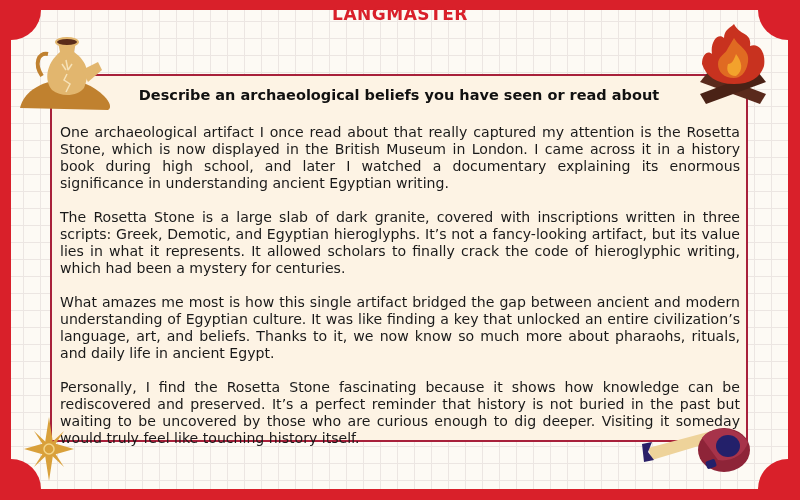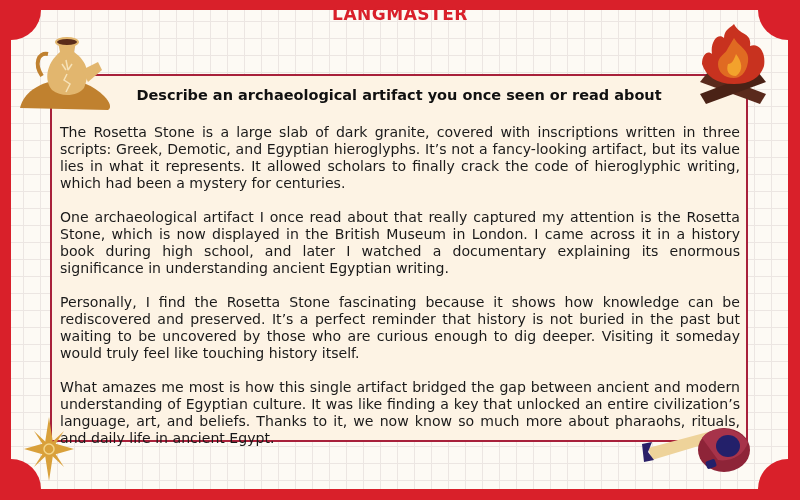--- a/index.html
+++ b/index.html
@@ -32,26 +32,26 @@
 <div class="frame-left"></div>
 <div class="frame-right"></div>
 <div class="corner c-tl"></div>
 <div class="corner c-tr"></div>
 <div class="corner c-bl"></div>
 <div class="corner c-br"></div>
 
 <div class="logo">LANGMASTER</div>
 
 <div class="card">
-  <div class="title">Describe an archaeological artifact you once seen or read about</div>
+  <div class="title">Describe an archaeological beliefs you have seen or read about</div>
   <div class="body">
+    <p>One archaeological artifact I once read about that really captured my attention is the Rosetta Stone, which is now displayed in the British Museum in London. I came across it in a history book during high school, and later I watched a documentary explaining its enormous significance in understanding ancient Egyptian writing.</p>
     <p>The Rosetta Stone is a large slab of dark granite, covered with inscriptions written in three scripts: Greek, Demotic, and Egyptian hieroglyphs. It’s not a fancy-looking artifact, but its value lies in what it represents. It allowed scholars to finally crack the code of hieroglyphic writing, which had been a mystery for centuries.</p>
-    <p>One archaeological artifact I once read about that really captured my attention is the Rosetta Stone, which is now displayed in the British Museum in London. I came across it in a history book during high school, and later I watched a documentary explaining its enormous significance in understanding ancient Egyptian writing.</p>
+    <p>What amazes me most is how this single artifact bridged the gap between ancient and modern understanding of Egyptian culture. It was like finding a key that unlocked an entire civilization’s language, art, and beliefs. Thanks to it, we now know so much more about pharaohs, rituals, and daily life in ancient Egypt.</p>
     <p>Personally, I find the Rosetta Stone fascinating because it shows how knowledge can be rediscovered and preserved. It’s a perfect reminder that history is not buried in the past but waiting to be uncovered by those who are curious enough to dig deeper. Visiting it someday would truly feel like touching history itself.</p>
-    <p>What amazes me most is how this single artifact bridged the gap between ancient and modern understanding of Egyptian culture. It was like finding a key that unlocked an entire civilization’s language, art, and beliefs. Thanks to it, we now know so much more about pharaohs, rituals, and daily life in ancient Egypt.</p>
   </div>
 </div>
 
 <svg class="deco" style="left:18px;top:30px" width="95" height="82" viewBox="0 0 95 82">
   <path d="M2 78 C6 62 20 54 38 50 C56 48 74 54 86 66 C92 72 94 78 90 80 Z" fill="#c0812f"></path>
   <path d="M30 24 C20 22 16 34 24 46" stroke="#c0812f" stroke-width="4" fill="none"></path>
   <path d="M40 12 L58 12 L56 22 C70 32 72 44 66 58 C60 66 44 68 34 60 C26 50 28 34 42 22 Z" fill="#e2b66e"></path>
   <path d="M64 40 L80 32 L84 40 L70 52 Z" fill="#e2b66e"></path>
   <ellipse cx="49" cy="12" rx="11" ry="4" fill="#5a2c1a" stroke="#e2b66e" stroke-width="2"></ellipse>
   <path d="M48 30 L50 40 M44 34 L48 40 M54 34 L50 40 M49 44 L46 50 L52 54 L48 62" stroke="#f6e2b8" stroke-width="1.5" fill="none"></path>

